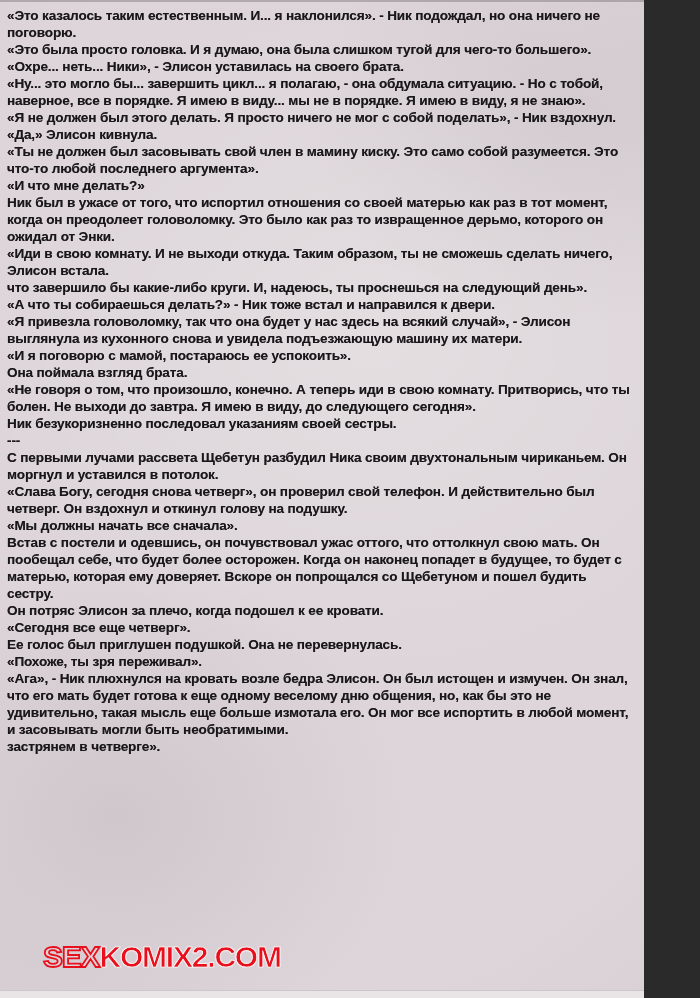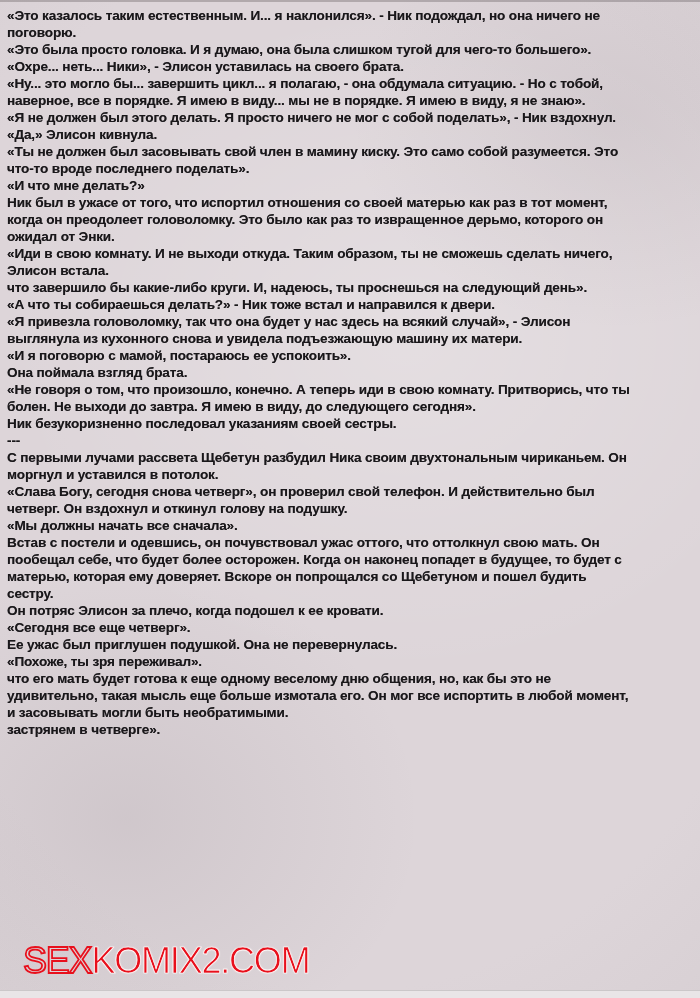--- a/index.html
+++ b/index.html
@@ -2,21 +2,21 @@
 <html><head>
 <meta charset="utf-8">
 <style>
   html, body {
     margin: 0;
     padding: 0;
     background: #2a2a2a;
   }
   .page {
     position: relative;
-    width: 700px;
+    width: 644px;
     height: 998px;
     overflow: hidden;
     font-family: "Liberation Sans", sans-serif;
     background:
       radial-gradient(ellipse 620px 520px at 58% 34%, rgba(255,255,255,0.22), rgba(255,255,255,0) 65%),
       radial-gradient(ellipse 420px 360px at 18% 82%, rgba(110,98,106,0.12), rgba(110,98,106,0) 70%),
       radial-gradient(ellipse 380px 300px at 88% 12%, rgba(110,98,106,0.10), rgba(110,98,106,0) 70%),
       radial-gradient(ellipse 980px 1180px at 50% 46%, #ddd5d9 45%, #d2cace 75%, #c2babe 96%, #b6aeb2 100%);
   }
   .top-edge {
@@ -36,24 +36,24 @@
     font-weight: 700;
     line-height: 17px;
     height: 17px;
     letter-spacing: -0.15px;
     color: #19171a;
     white-space: nowrap;
     text-shadow: 0 0 0.4px rgba(25,23,26,0.55);
   }
   .watermark {
     position: absolute;
-    left: 23px;
+    left: 43px;
     top: 940px;
-    font-size: 36px;
-    font-weight: 400;
+    font-size: 30px;
+    font-weight: 700;
     letter-spacing: -1.2px;
     white-space: nowrap;
   }
   .wm-sex {
     color: #ddd2d7;
     -webkit-text-stroke: 1.8px #e8101c;
     text-shadow: 0 0 2px rgba(255,255,255,0.55);
   }
   .wm-rest {
     color: #e8101c;
@@ -77,21 +77,21 @@
   <div class="story">
       <div class="line">«Это казалось таким естественным. И... я наклонился». - Ник подождал, но она ничего не</div>
       <div class="line">поговорю.</div>
       <div class="line">«Это была просто головка. И я думаю, она была слишком тугой для чего-то большего».</div>
       <div class="line">«Охре... неть... Ники», - Элисон уставилась на своего брата.</div>
       <div class="line">«Ну... это могло бы... завершить цикл... я полагаю, - она обдумала ситуацию. - Но с тобой,</div>
       <div class="line">наверное, все в порядке. Я имею в виду... мы не в порядке. Я имею в виду, я не знаю».</div>
       <div class="line">«Я не должен был этого делать. Я просто ничего не мог с собой поделать», - Ник вздохнул.</div>
       <div class="line">«Да,» Элисон кивнула.</div>
       <div class="line">«Ты не должен был засовывать свой член в мамину киску. Это само собой разумеется. Это</div>
-      <div class="line">что-то вроде последнего поделать».</div>
+      <div class="line">что-то любой последнего аргумента».</div>
       <div class="line">«И что мне делать?»</div>
       <div class="line">Ник был в ужасе от того, что испортил отношения со своей матерью как раз в тот момент,</div>
       <div class="line">когда он преодолеет головоломку. Это было как раз то извращенное дерьмо, которого он</div>
       <div class="line">ожидал от Энки.</div>
       <div class="line">«Иди в свою комнату. И не выходи откуда. Таким образом, ты не сможешь сделать ничего,</div>
       <div class="line">Элисон встала.</div>
       <div class="line">что завершило бы какие-либо круги. И, надеюсь, ты проснешься на следующий день».</div>
       <div class="line">«А что ты собираешься делать?» - Ник тоже встал и направился к двери.</div>
       <div class="line">«Я привезла головоломку, так что она будет у нас здесь на всякий случай», - Элисон</div>
       <div class="line">выглянула из кухонного снова и увидела подъезжающую машину их матери.</div>
@@ -105,22 +105,23 @@
       <div class="line">моргнул и уставился в потолок.</div>
       <div class="line">«Слава Богу, сегодня снова четверг», он проверил свой телефон. И действительно был</div>
       <div class="line">четверг. Он вздохнул и откинул голову на подушку.</div>
       <div class="line">«Мы должны начать все сначала».</div>
       <div class="line">Встав с постели и одевшись, он почувствовал ужас оттого, что оттолкнул свою мать. Он</div>
       <div class="line">пообещал себе, что будет более осторожен. Когда он наконец попадет в будущее, то будет с</div>
       <div class="line">матерью, которая ему доверяет. Вскоре он попрощался со Щебетуном и пошел будить</div>
       <div class="line">сестру.</div>
       <div class="line">Он потряс Элисон за плечо, когда подошел к ее кровати.</div>
       <div class="line">«Сегодня все еще четверг».</div>
-      <div class="line">Ее ужас был приглушен подушкой. Она не перевернулась.</div>
+      <div class="line">Ее голос был приглушен подушкой. Она не перевернулась.</div>
       <div class="line">«Похоже, ты зря переживал».</div>
+      <div class="line">«Ага», - Ник плюхнулся на кровать возле бедра Элисон. Он был истощен и измучен. Он знал,</div>
       <div class="line">что его мать будет готова к еще одному веселому дню общения, но, как бы это не</div>
       <div class="line">удивительно, такая мысль еще больше измотала его. Он мог все испортить в любой момент,</div>
       <div class="line">и засовывать могли быть необратимыми.</div>
       <div class="line">застрянем в четверге».</div>
     </div>
 
   <div class="watermark"><span class="wm-sex">SEX</span><span class="wm-rest">KOMIX2.COM</span></div>
 
   <div class="bottom-strip"></div>
 </div>

